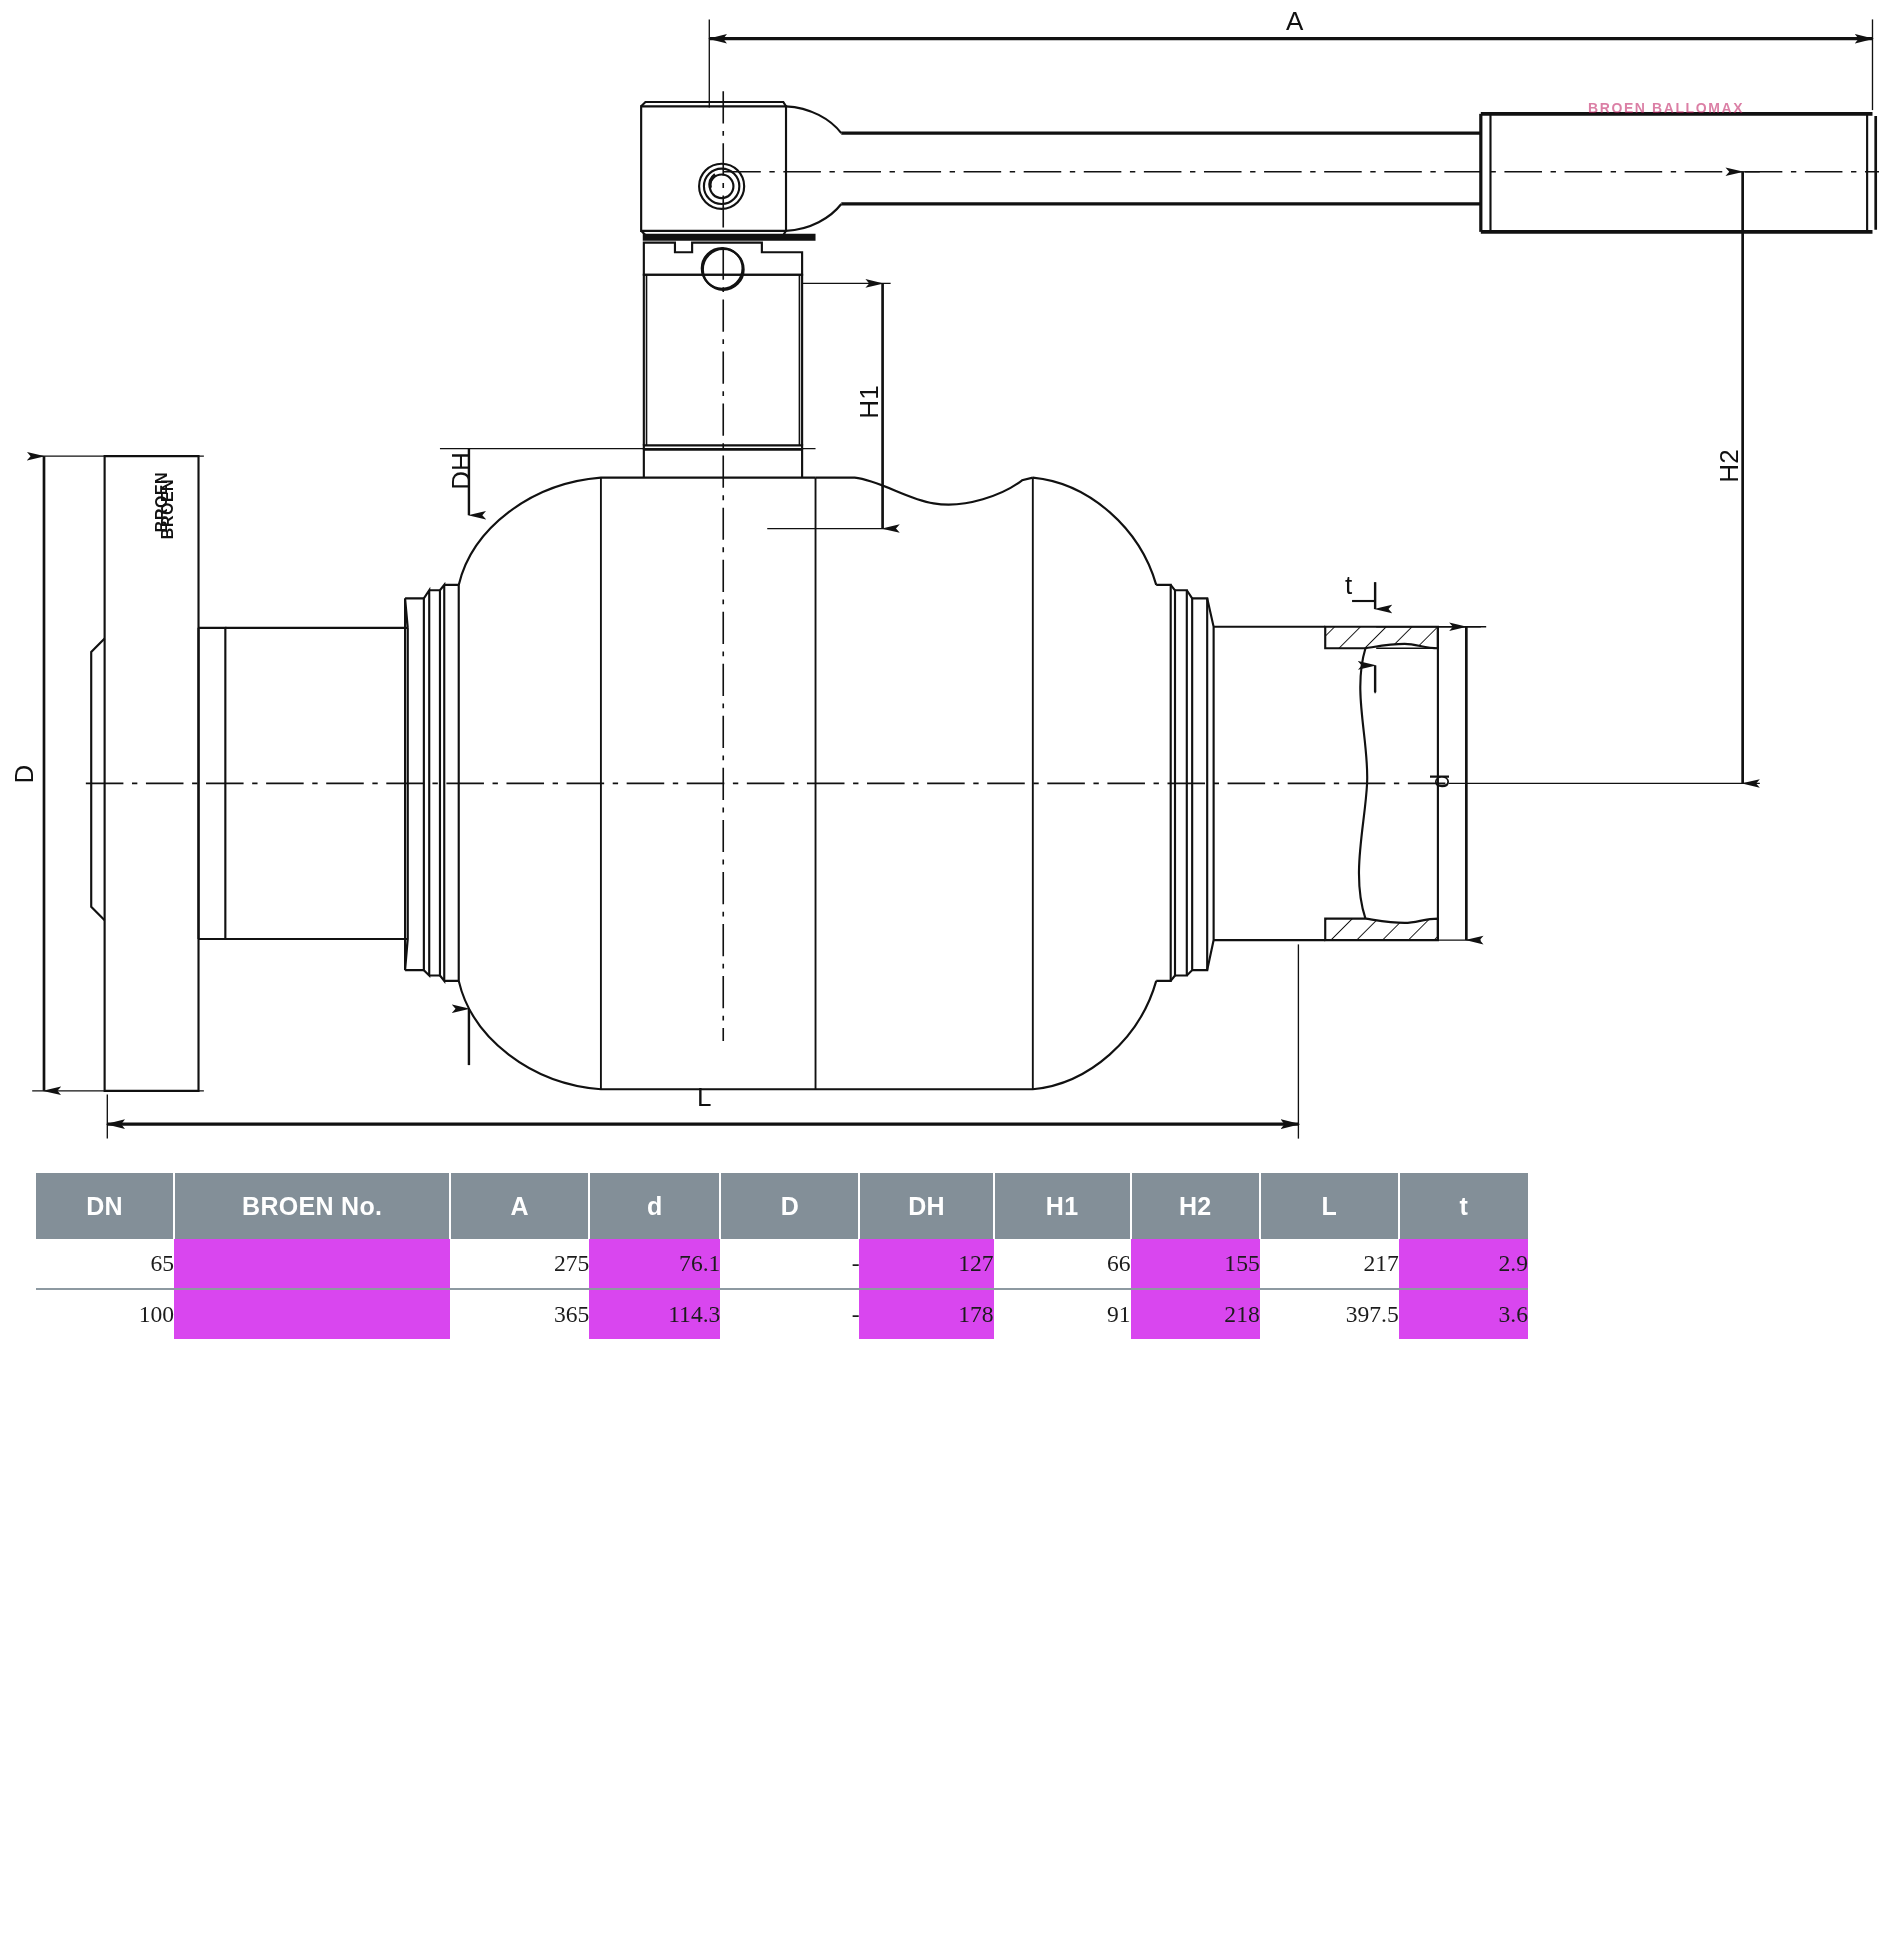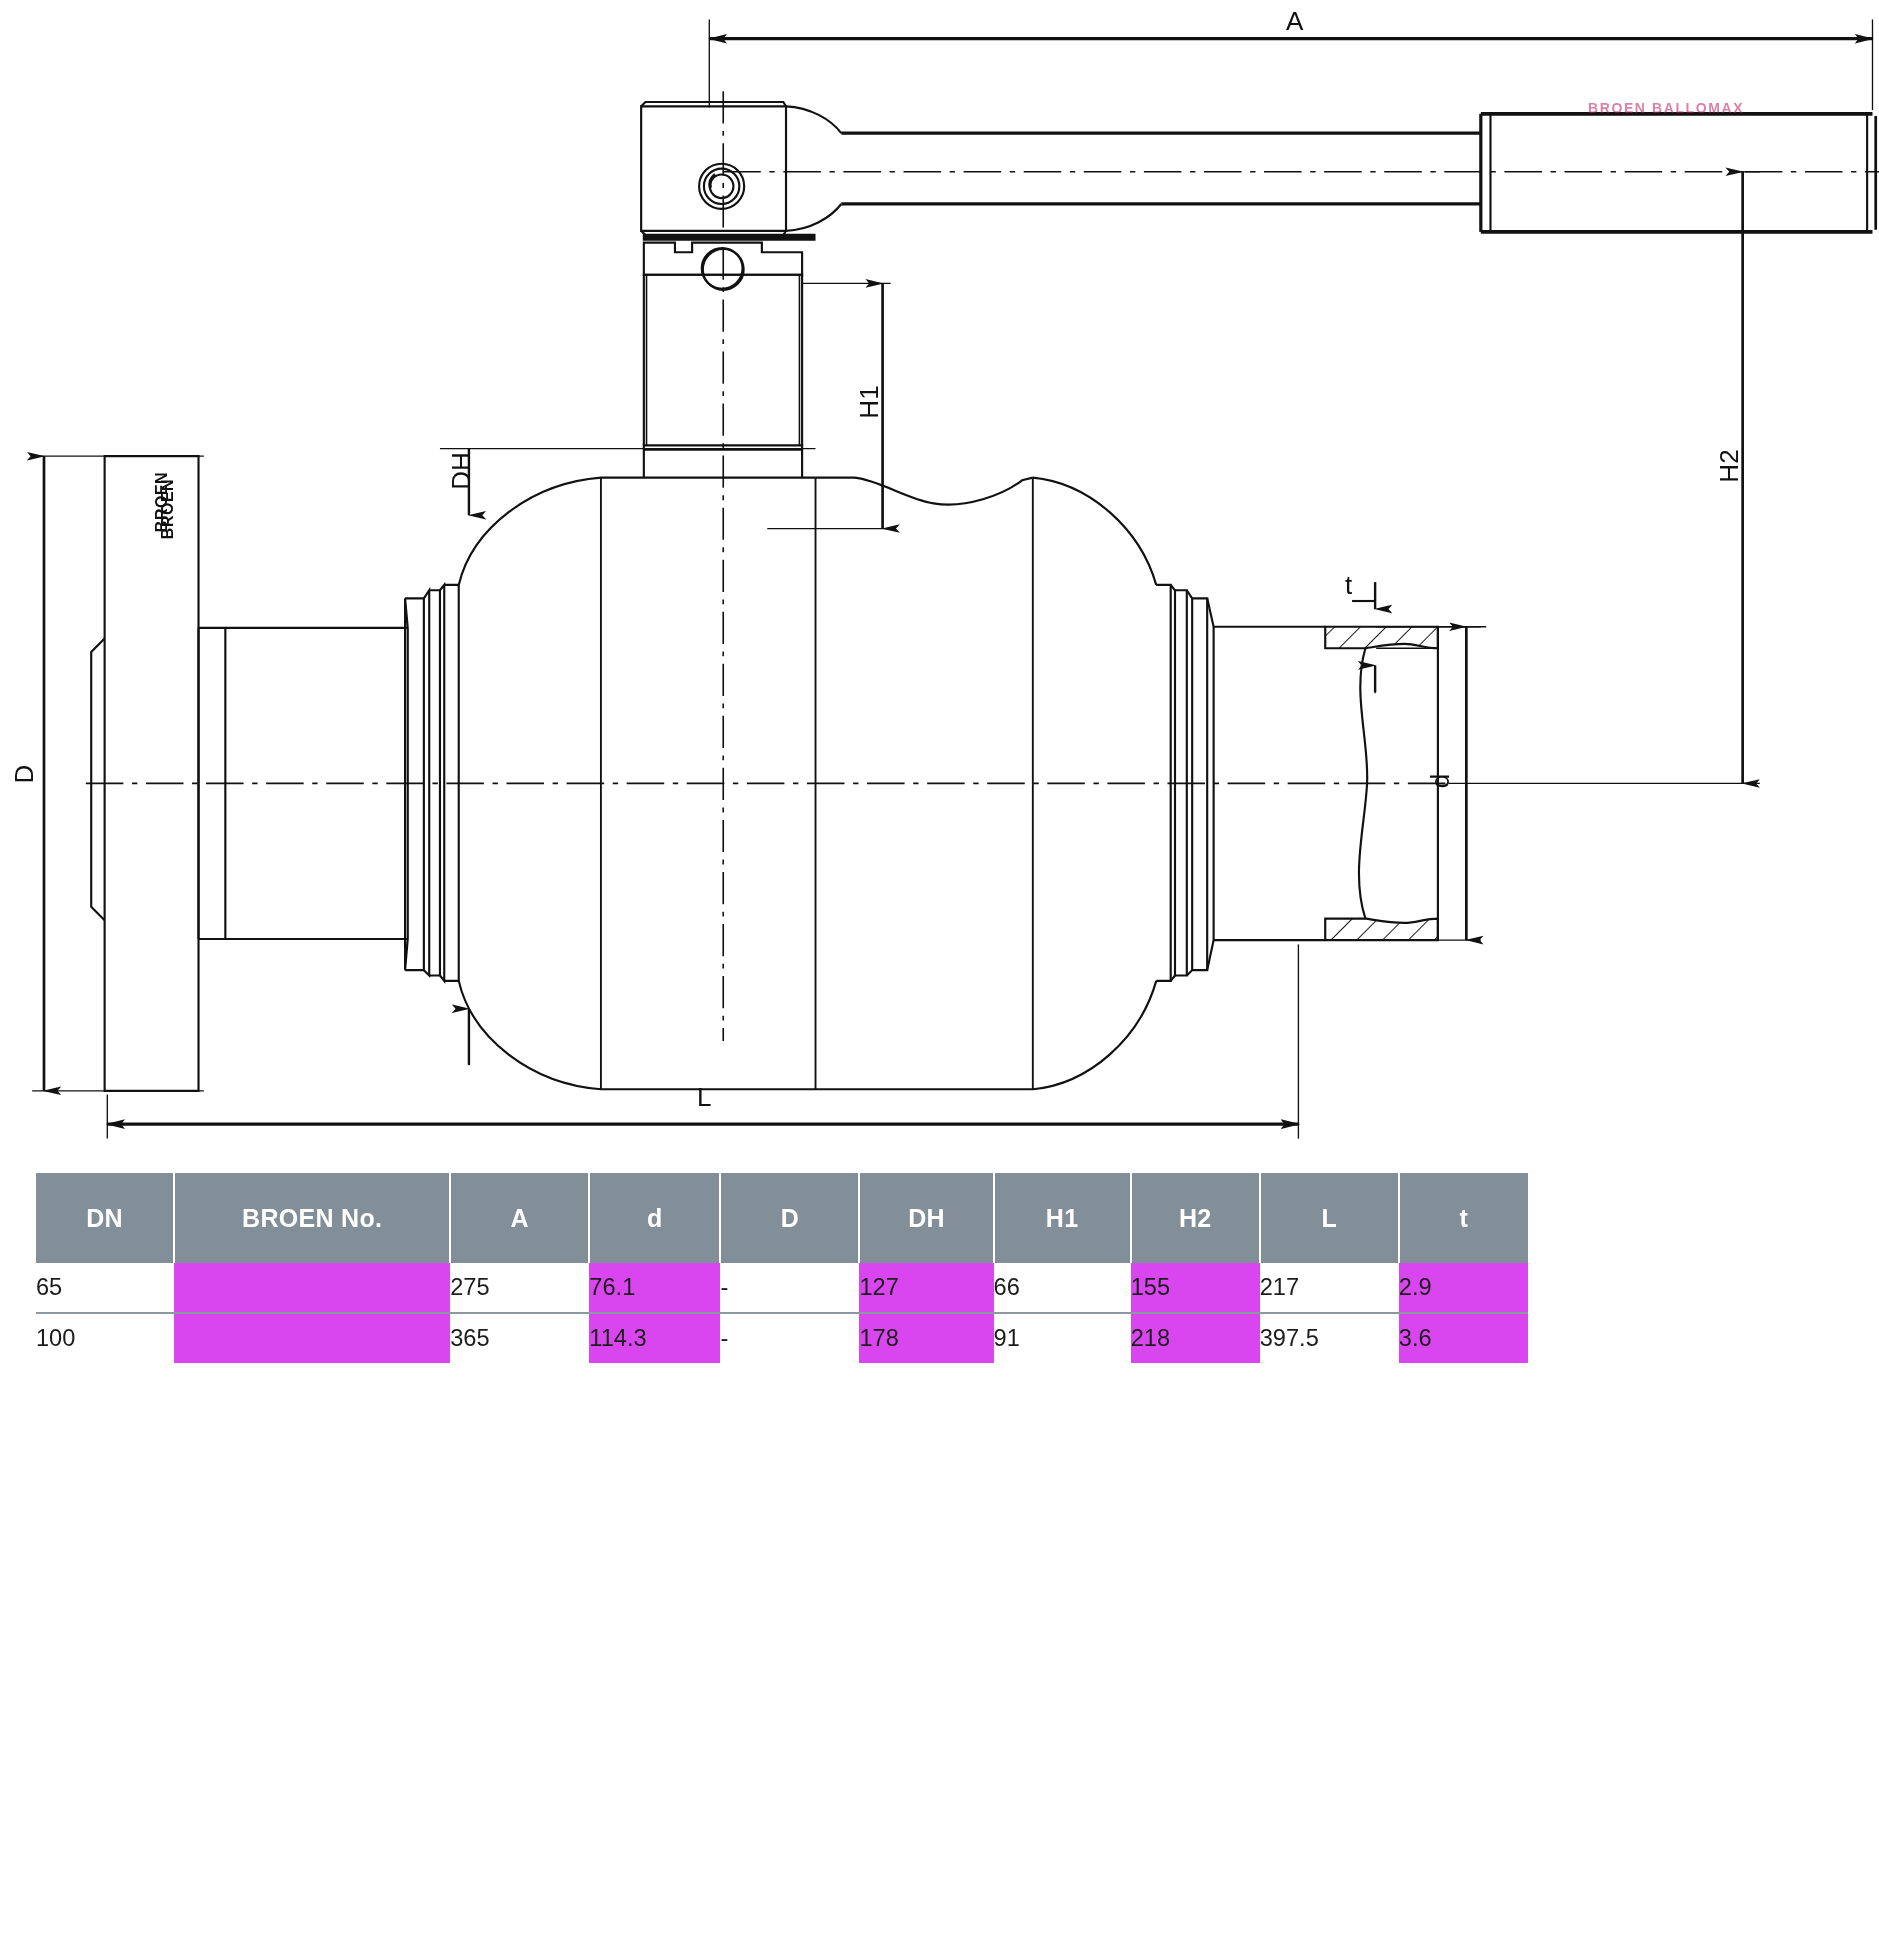--- a/index.html
+++ b/index.html
@@ -46,38 +46,39 @@
     border-spacing: 0;
     width: 1492px;
     table-layout: fixed;
   }
   table.spec-table thead th {
     background: #838f98;
     color: #ffffff;
     font-size: 25px;
     font-weight: bold;
     height: 58px;
-    padding: 16px;
+    padding: 4px;
     text-align: center;
     vertical-align: middle;
     border-right: 2.7px solid #ffffff;
     letter-spacing: 0.3px;
   }
   table.spec-table thead th:last-child {
     border-right: none;
   }
   table.spec-table tbody td {
     font-size: 23.6px;
     color: #1c1c1c;
     height: 49px;
     padding: 0;
-    text-align: left;
+    text-align: right;
     vertical-align: middle;
     background: #ffffff;
     border-bottom: 2.1px solid #8d99a1;
+    font-family: Liberation Serif, serif;
   }
   table.spec-table tbody tr:last-child td {
     border-bottom: none;
   }
   table.spec-table tbody td.alt {
     background: #d946ef;
   }
   
   col.c-dn   { width: 138px; }
   col.c-no   { width: 276px; }

